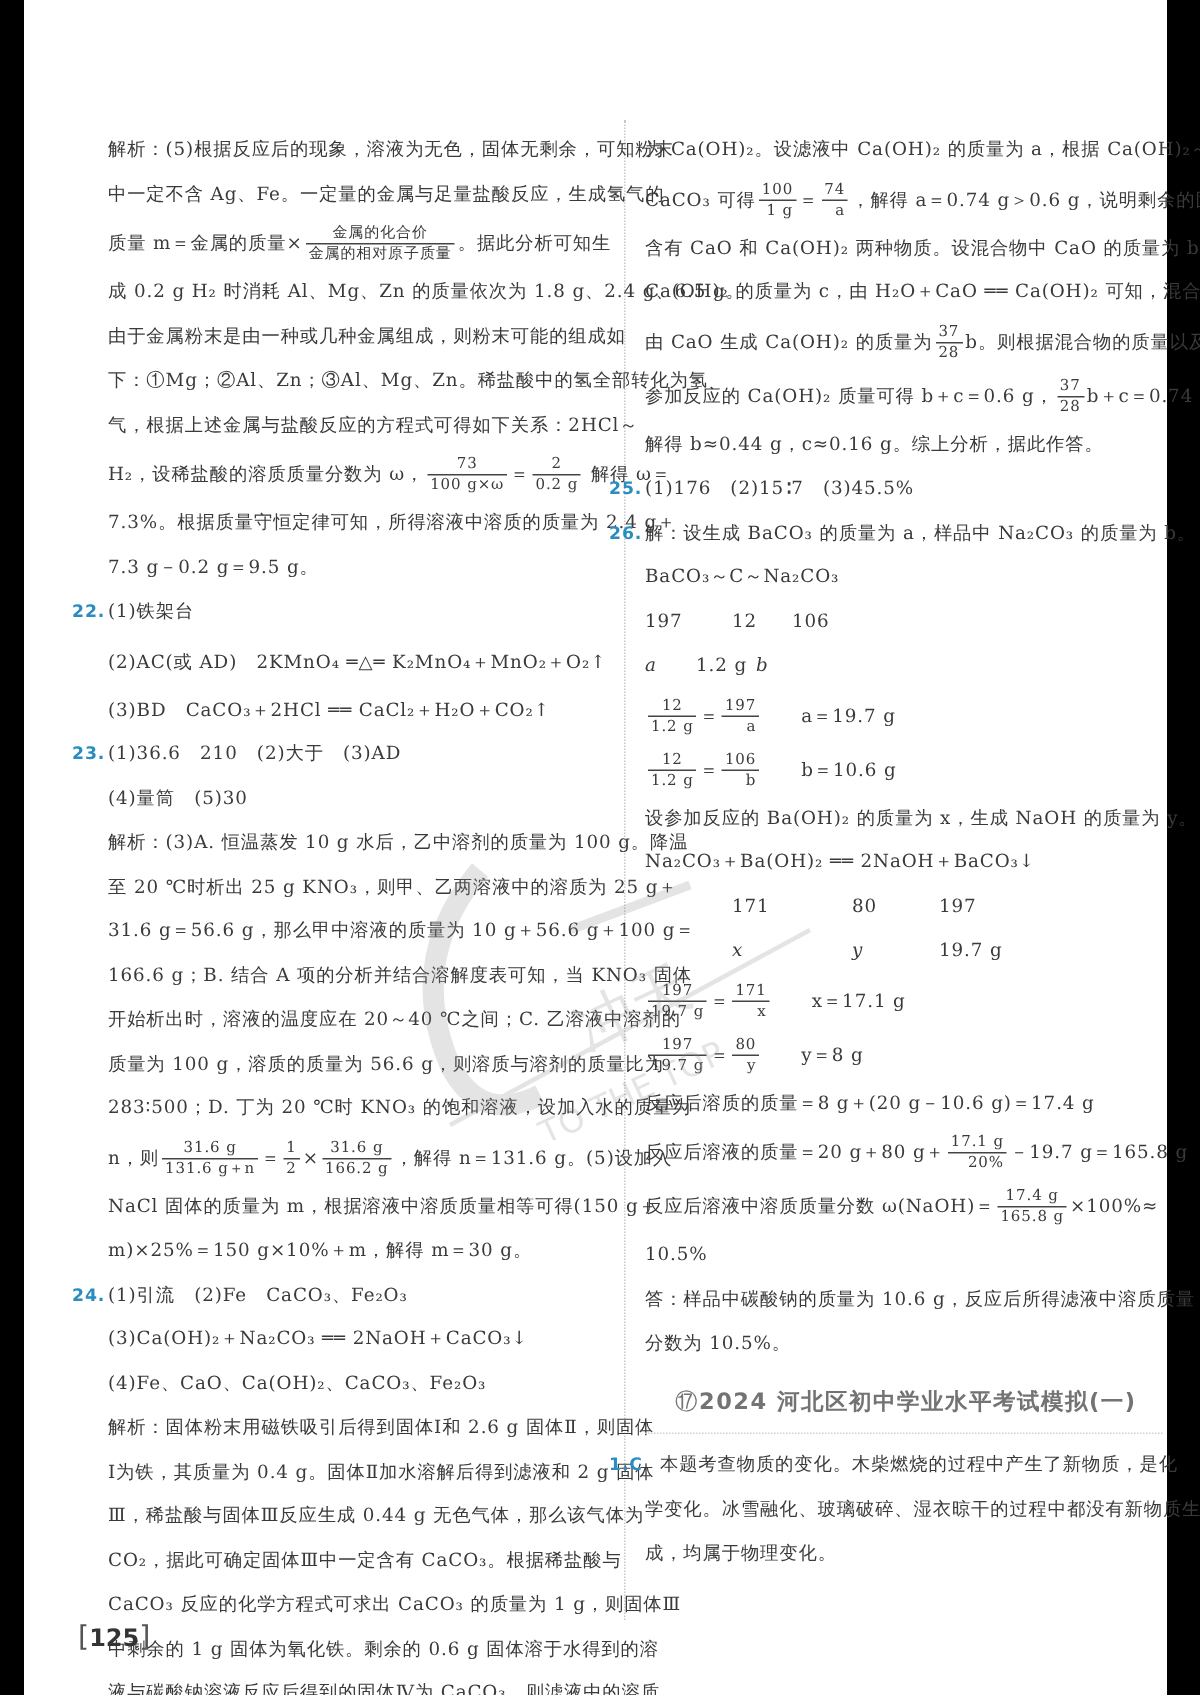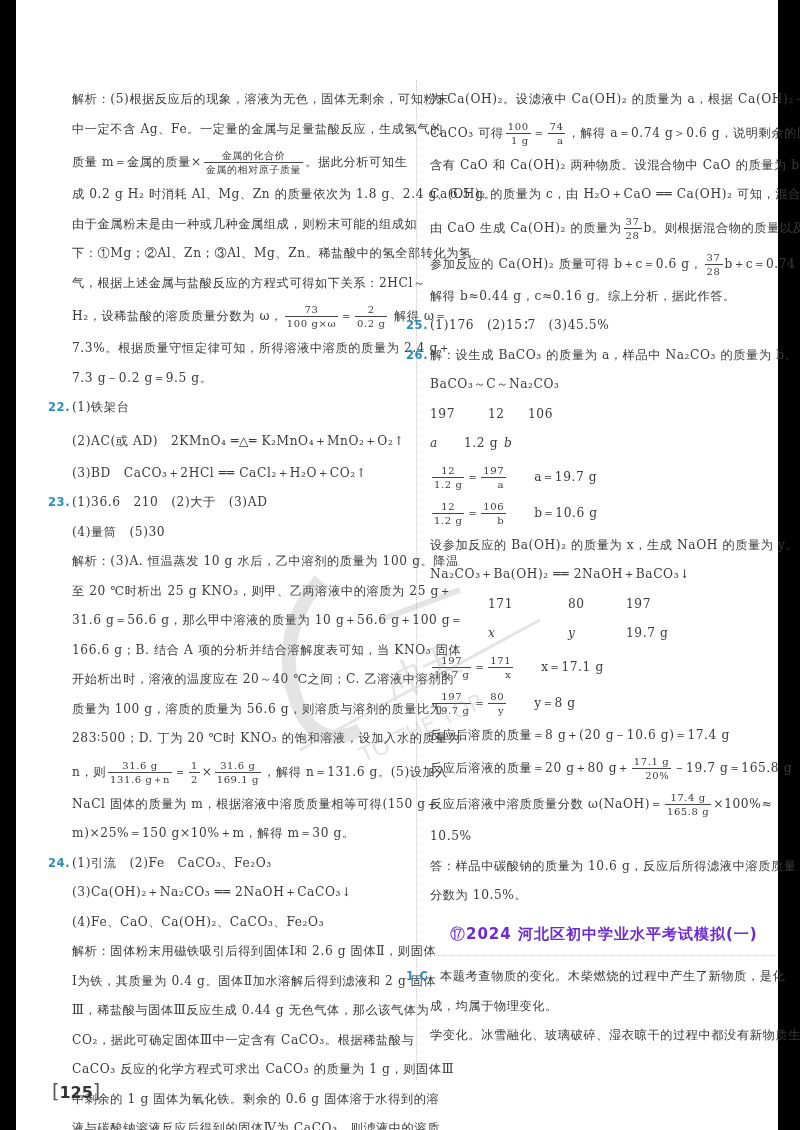--- a/index.html
+++ b/index.html
@@ -17,21 +17,21 @@
   .divider { position: absolute; left: 416px; top: 80px; width: 0; height: 1000px; border-left: 1px dotted #c8c8c8; }
   .line { height: 29.5px; line-height: 29.5px; white-space: nowrap; overflow: visible; letter-spacing: 0.6px; }
   .line.tall { height: 36px; line-height: 36px; }
   .num { color: #2a8dbf; font-weight: bold; font-family: "DejaVu Sans", sans-serif; font-size: 11.5px; margin-left: -24px; display: inline-block; width: 24px; }
   .bold { font-weight: bold; }
   .frac { display: inline-block; vertical-align: middle; text-align: center; font-size: 10px; line-height: 13px; margin: 0 2px; }
   .frac .n { display: block; border-bottom: 1px solid #444; padding: 0 2px; }
   .frac .d { display: block; padding: 0 2px; text-align: right; }
   .section-title {
     position: absolute; left: 450px; top: 925px;
-    color: #6d28d9; font-family: "DejaVu Sans", sans-serif; font-weight: bold; font-size: 15px; letter-spacing: 1px;
+    color: #737373; font-family: "DejaVu Sans", sans-serif; font-weight: bold; font-size: 15px; letter-spacing: 1px;
   }
   .section-title .circ { font-weight: normal; }
   .section-rule { position: absolute; left: 430px; top: 955px; width: 345px; border-top: 1px dotted #d0d0d0; }
   .page-num {
     position: absolute; left: 52px; top: 1080px;
     font-family: "DejaVu Sans", sans-serif; font-weight: bold; font-size: 16px; color: #333;
   }
   .page-num .br { font-weight: normal; font-size: 19px; color: #555; }
   .watermark {
     position: absolute; left: 260px; top: 560px; width: 300px; height: 200px; pointer-events: none; opacity: 0.22;
@@ -67,21 +67,21 @@
   <div class="line"><span class="num">23.</span><span>(1)36.6　210　(2)大于　(3)AD</span></div>
   <div class="line">(4)量筒　(5)30</div>
   <div class="line">解析：(3)A. 恒温蒸发 10 g 水后，乙中溶剂的质量为 100 g。降温</div>
   <div class="line">至 20 ℃时析出 25 g KNO₃，则甲、乙两溶液中的溶质为 25 g＋</div>
   <div class="line">31.6 g＝56.6 g，那么甲中溶液的质量为 10 g＋56.6 g＋100 g＝</div>
   <div class="line">166.6 g；B. 结合 A 项的分析并结合溶解度表可知，当 KNO₃ 固体</div>
   <div class="line">开始析出时，溶液的温度应在 20～40 ℃之间；C. 乙溶液中溶剂的</div>
   <div class="line">质量为 100 g，溶质的质量为 56.6 g，则溶质与溶剂的质量比为</div>
   <div class="line">283∶500；D. 丁为 20 ℃时 KNO₃ 的饱和溶液，设加入水的质量为</div>
   <div class="line tall">
-    <span>n，则</span><span class="frac"><span class="n">31.6 g</span><span class="d">131.6 g＋n</span></span><span>＝</span><span class="frac"><span class="n">1</span><span class="d">2</span></span><span>×</span><span class="frac"><span class="n">31.6 g</span><span class="d">169.1 g</span></span><span>，解得 n＝131.6 g。(5)设加入</span>
+    <span>n，则</span><span class="frac"><span class="n">31.6 g</span><span class="d">131.6 g＋n</span></span><span>＝</span><span class="frac"><span class="n">1</span><span class="d">2</span></span><span>×</span><span class="frac"><span class="n">31.6 g</span><span class="d">166.2 g</span></span><span>，解得 n＝131.6 g。(5)设加入</span>
   </div>
   <div class="line">NaCl 固体的质量为 m，根据溶液中溶质质量相等可得(150 g＋</div>
   <div class="line">m)×25%＝150 g×10%＋m，解得 m＝30 g。</div>
 
   <div class="line"><span class="num">24.</span><span>(1)引流　(2)Fe　CaCO₃、Fe₂O₃</span></div>
   <div class="line">(3)Ca(OH)₂＋Na₂CO₃ ══ 2NaOH＋CaCO₃↓</div>
   <div class="line">(4)Fe、CaO、Ca(OH)₂、CaCO₃、Fe₂O₃</div>
   <div class="line">解析：固体粉末用磁铁吸引后得到固体Ⅰ和 2.6 g 固体Ⅱ，则固体</div>
   <div class="line">Ⅰ为铁，其质量为 0.4 g。固体Ⅱ加水溶解后得到滤液和 2 g 固体</div>
   <div class="line">Ⅲ，稀盐酸与固体Ⅲ反应生成 0.44 g 无色气体，那么该气体为</div>
@@ -149,22 +149,22 @@
 
 <div class="section-title">
   <span class="circ">⑰</span><span>2024 河北区初中学业水平考试模拟(一)</span>
 </div>
 <div class="section-rule"></div>
 
 <div class="col col-right" style="top:962px">
   <div class="line">
     <span class="num" style="width:34px;margin-left:-24px">1.C</span><span>本题考查物质的变化。木柴燃烧的过程中产生了新物质，是化</span>
   </div>
+  <div class="line">学变化。冰雪融化、玻璃破碎、湿衣晾干的过程中都没有新物质生</div>
   <div class="line">成，均属于物理变化。</div>
-  <div class="line">学变化。冰雪融化、玻璃破碎、湿衣晾干的过程中都没有新物质生</div>
 </div>
 
 <svg class="watermark" viewBox="0 0 300 200">
   <path d="M60 20 Q10 80 40 150 Q60 190 100 170" stroke="#888" stroke-width="14" fill="none"></path>
   <path d="M120 60 L200 30" stroke="#888" stroke-width="6" fill="none"></path>
   <path d="M40 190 L280 60" stroke="#888" stroke-width="3" fill="none"></path>
   <text x="120" y="130" font-size="40" fill="#888" transform="rotate(-25 150 110)" font-family="DejaVu Sans, sans-serif">冲天</text>
   <text x="90" y="180" font-size="22" fill="#888" transform="rotate(-25 150 160)" font-family="DejaVu Sans, sans-serif">TO THE TOP</text>
 </svg>
 

